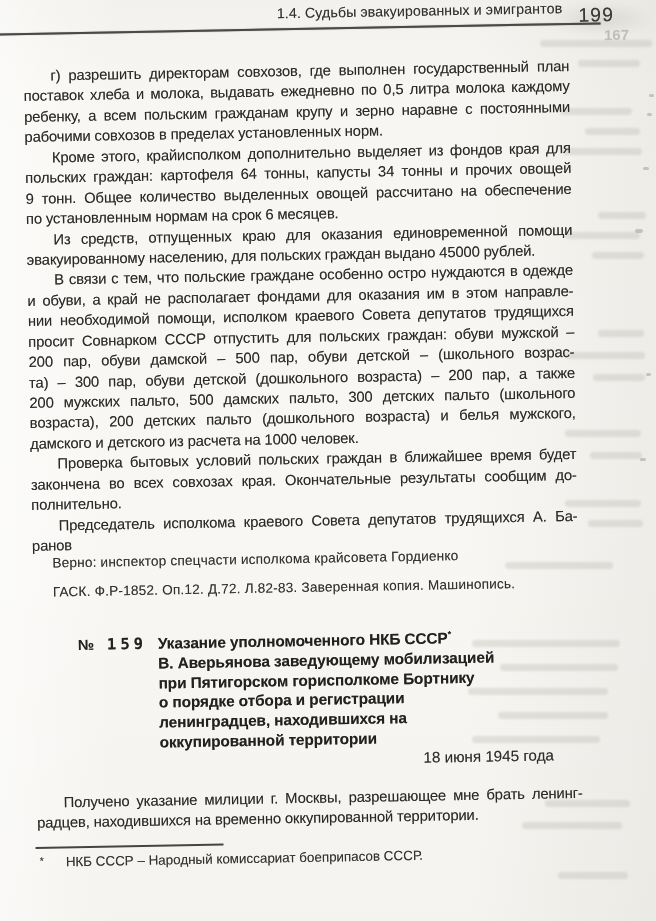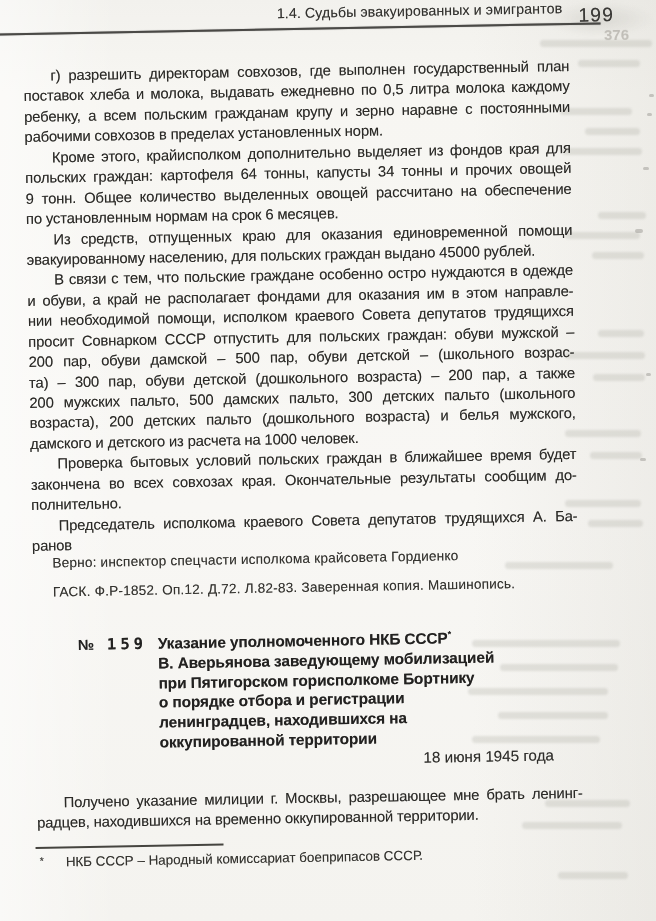--- a/index.html
+++ b/index.html
@@ -53,21 +53,21 @@
   .fn-rule{position:absolute;top:847px;left:-2px;width:188px;height:2px;background:#45443f;}
   .footnote{position:absolute;top:855px;left:-2px;width:520px;font-size:13.4px;color:#34332f;}
   .footnote .fnm{display:inline-block;width:26px;font-size:11px;vertical-align:top;padding-left:4px;}
 </style>
 </head>
 <body>
 
 <div class="page">
 
   <div class="smudge"></div>
-  <div class="ghostnum">376</div>
+  <div class="ghostnum">167</div>
   <i class="ghostbar" style="left:540px;top:40px;width:112px"></i>
   <i class="ghostbar" style="left:578px;top:60px;width:62px"></i>
   <i class="ghostbar" style="left:560px;top:108px;width:72px"></i>
   <i class="ghostbar" style="left:585px;top:128px;width:55px"></i>
   <i class="ghostbar" style="left:562px;top:148px;width:80px"></i>
   <i class="ghostbar" style="left:598px;top:212px;width:48px"></i>
   <i class="ghostbar" style="left:565px;top:232px;width:75px"></i>
   <i class="ghostbar" style="left:592px;top:252px;width:52px"></i>
   <i class="ghostbar" style="left:598px;top:330px;width:46px"></i>
   <i class="ghostbar" style="left:565px;top:352px;width:80px"></i>

